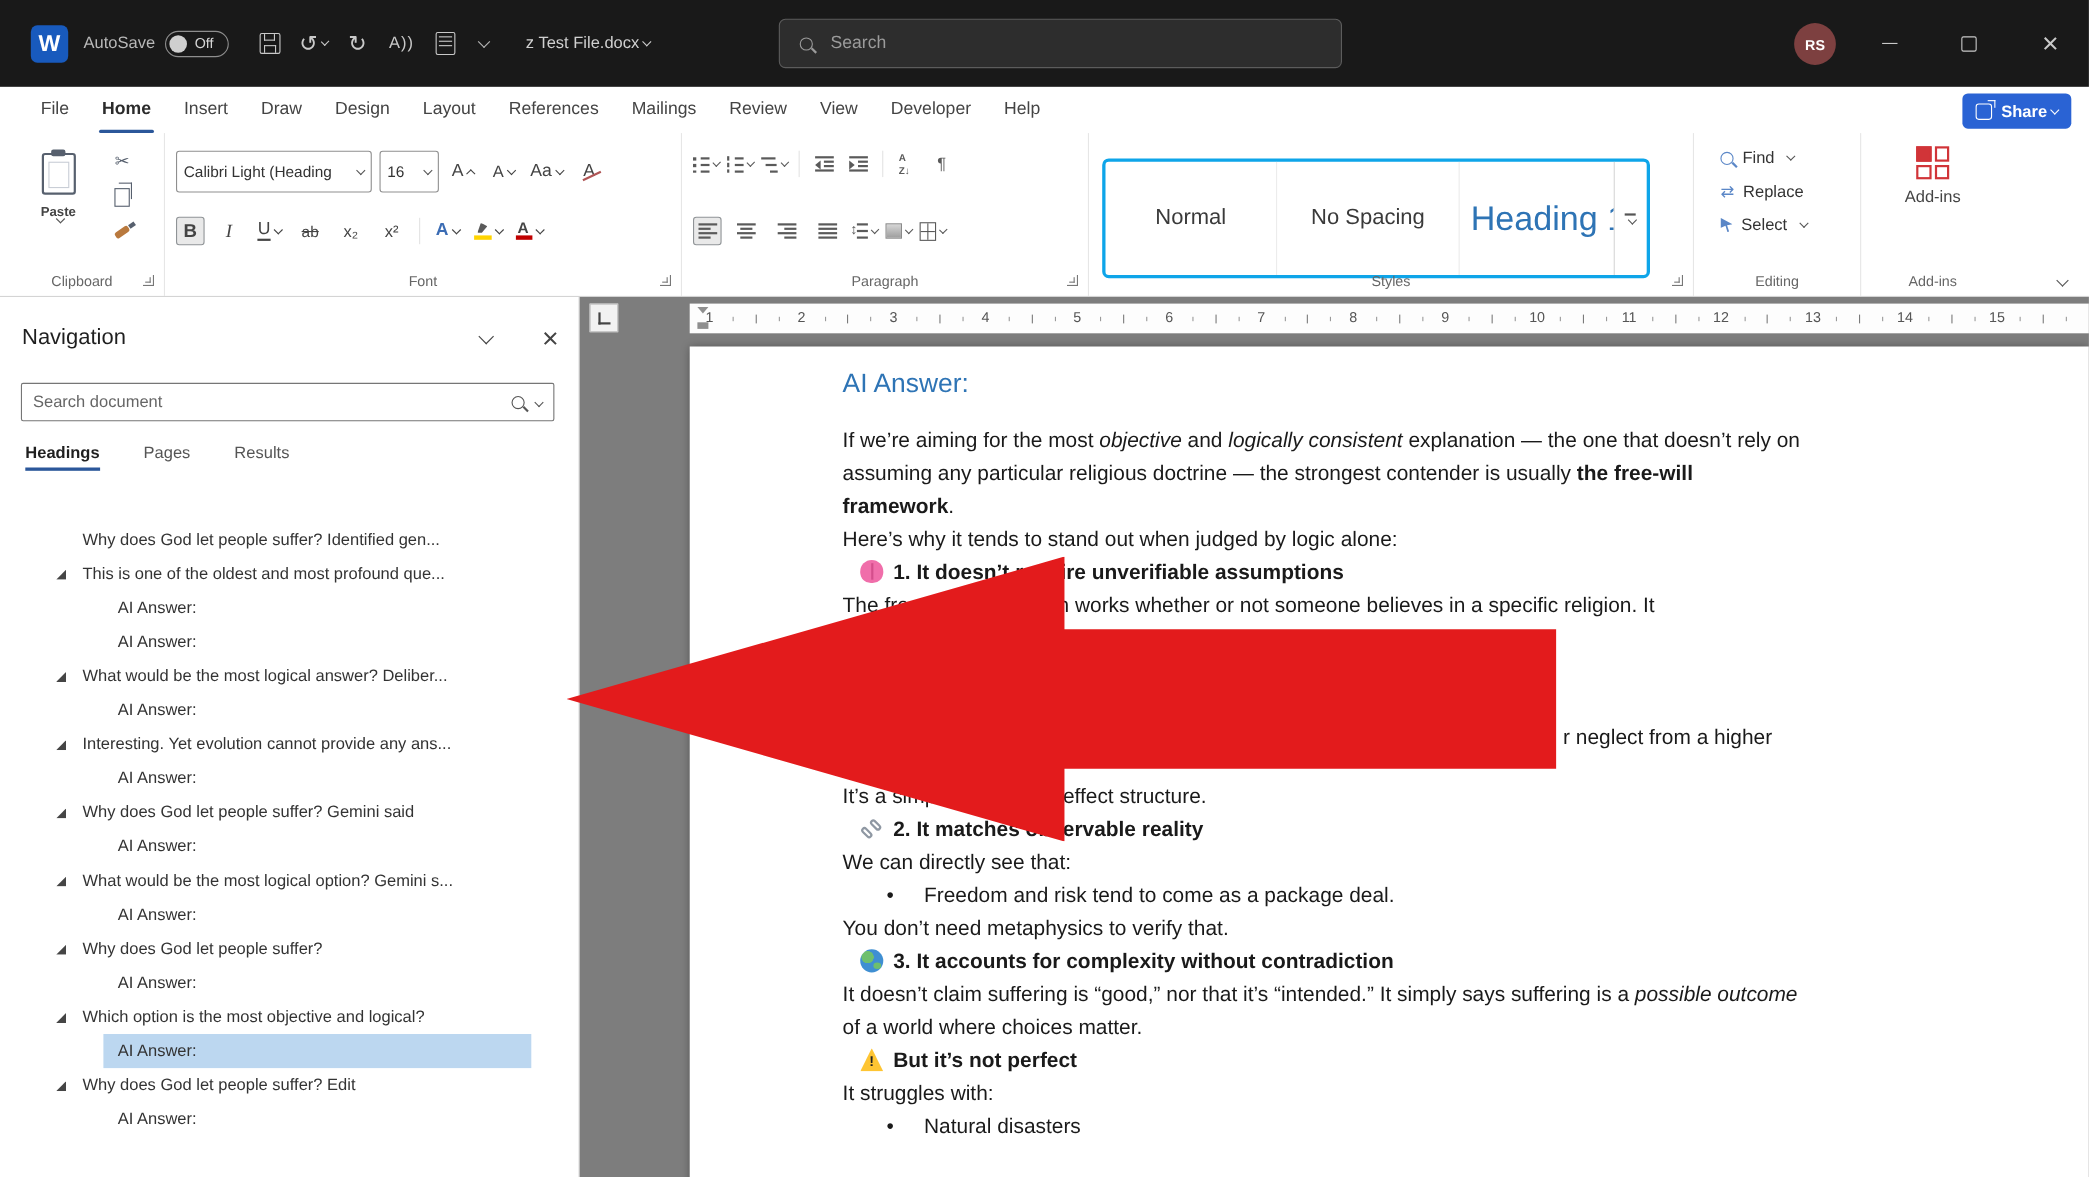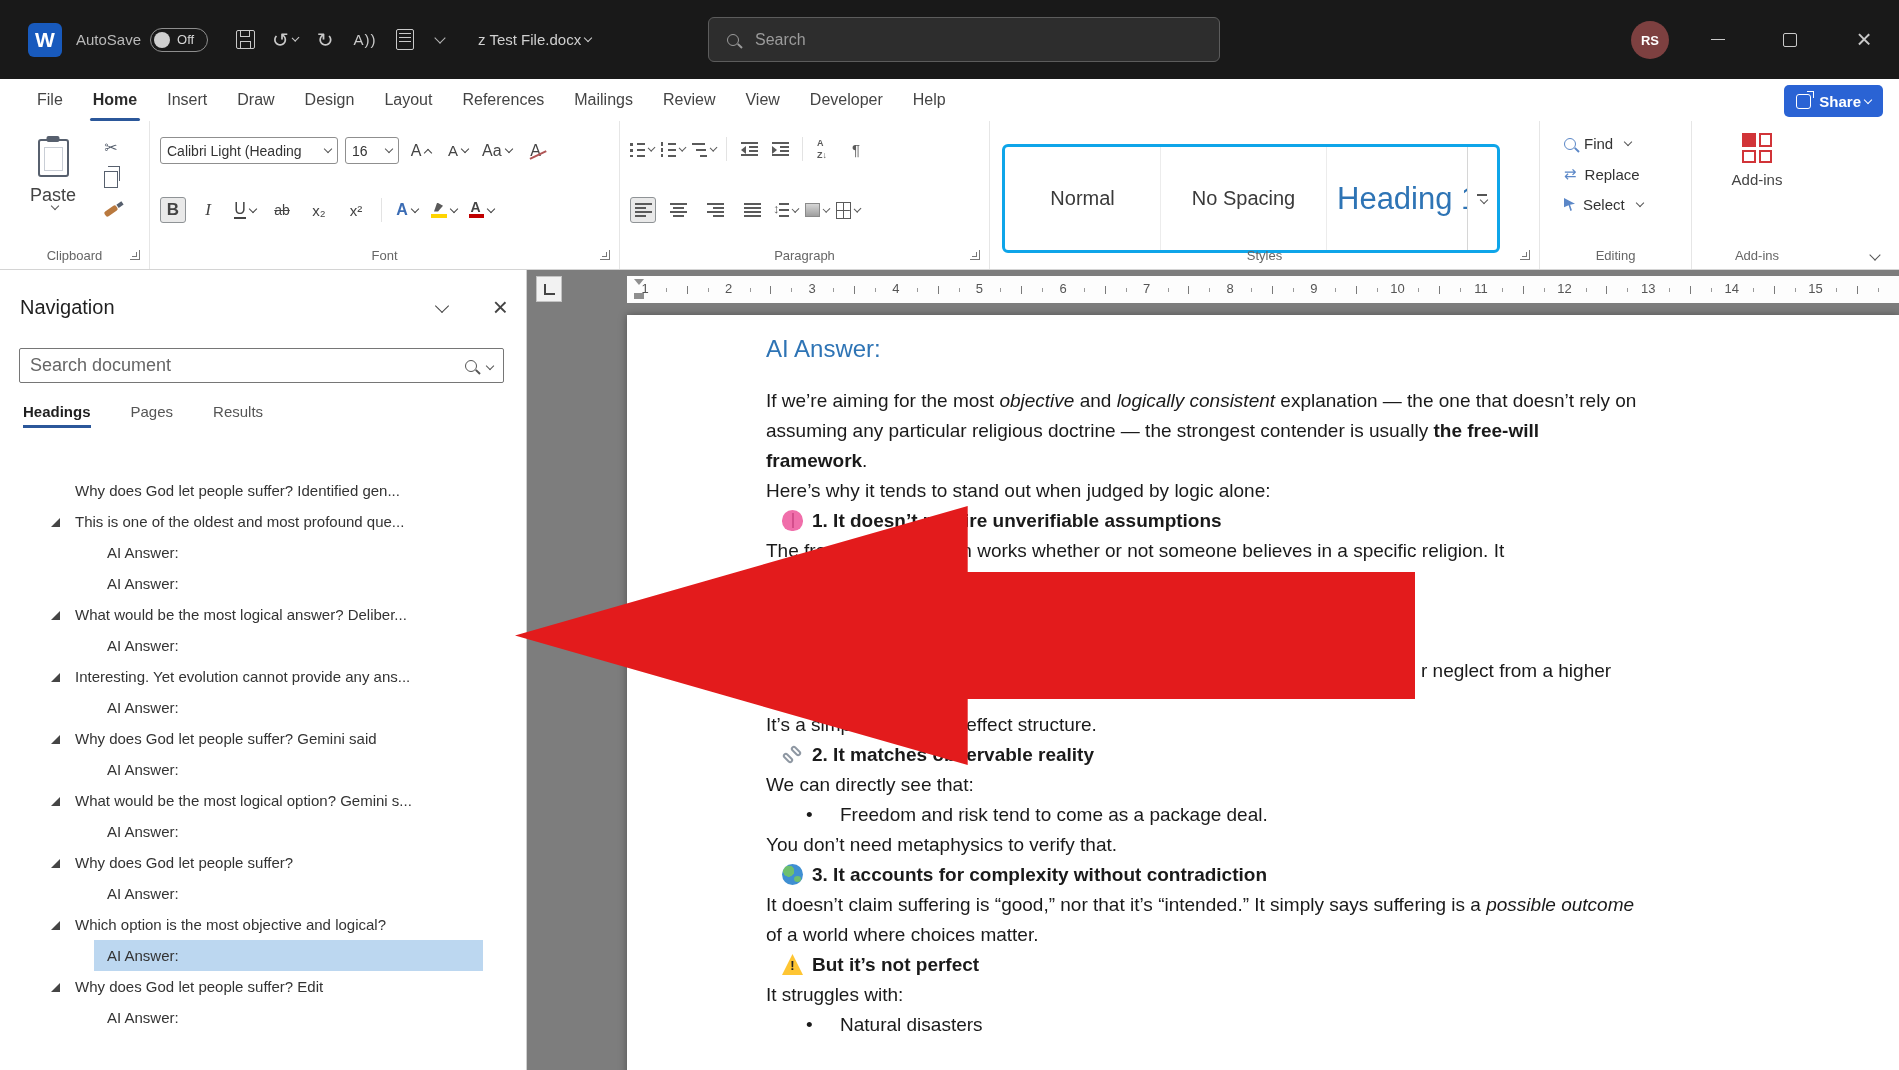--- a/index.html
+++ b/index.html
@@ -68,32 +68,32 @@
   #g-editing{left:1540px;width:152px;}
   #g-addins{left:1692px;width:130px;border-right:none;}
   .glabel{position:absolute;bottom:6px;left:0;right:0;text-align:center;font-size:13px;color:#666;}
   .glauncher{position:absolute;right:9px;bottom:9px;width:9px;height:9px;border-right:1.3px solid #777;border-bottom:1.3px solid #777;}
   .glauncher::after{content:"";position:absolute;right:2px;bottom:2px;width:4px;height:4px;border-right:1.3px solid #777;border-bottom:1.3px solid #777;}
   .paste-btn{position:absolute;left:22px;top:14px;width:62px;height:104px;display:flex;flex-direction:column;
     align-items:center;justify-content:flex-start;border-radius:4px;color:#444;}
   .clip-ico{width:27px;height:34px;border:2px solid #57606e;border-radius:3px;position:relative;background:#fff;margin-top:4px;}
   .clip-ico::before{content:"";position:absolute;left:50%;top:-5px;transform:translateX(-50%);width:13px;height:6px;background:#57606e;border-radius:2px;}
   .clip-ico::after{content:"";position:absolute;left:4px;top:6px;right:4px;bottom:4px;background:#fff;border:1px solid #c9ced6;}
-  .paste-lbl{font-size:18px;color:#444;margin-top:8px;}
+  .paste-lbl{font-size:12px;color:#444;margin-top:8px;font-weight:bold;}
   .clip-small{position:absolute;left:100px;top:16px;display:flex;flex-direction:column;gap:12px;align-items:center;}
   .sico{width:22px;height:20px;display:flex;align-items:center;justify-content:center;color:#57606e;}
   .cut-ico::before{content:"✂";font-size:16px;}
   .copy-ico{width:12px;height:15px;border:1.5px solid #57606e;background:#fff;position:relative;}
   .copy-ico::after{content:"";position:absolute;left:3px;top:-6px;width:11px;height:14px;border:1.5px solid #57606e;border-bottom:none;border-left:none;}
   .painter-ico{width:14px;height:6px;background:#b9793e;border-radius:2px;position:relative;transform:rotate(-35deg);}
   .painter-ico::after{content:"";position:absolute;right:-7px;top:1px;width:6px;height:4px;background:#57606e;}
   .frow{position:absolute;left:10px;display:flex;align-items:center;gap:7px;}
   .row1{top:16px;}
   .row2{top:76px;}
-  .combo{height:27px;border:1px solid #8f8f8f;border-radius:3px;display:flex;align-items:center;
+  .combo{height:38px;border:1px solid #8f8f8f;border-radius:3px;display:flex;align-items:center;
     padding:0 6px;font-size:14px;color:#333;box-sizing:border-box;white-space:nowrap;overflow:hidden;color:#333;}
   .combo .chev{color:#555;flex:0 0 auto;}
   .font-name{width:178px;justify-content:space-between;}
   .font-size{width:54px;justify-content:space-between;}
   .fbtn{min-width:26px;height:26px;display:inline-flex;align-items:center;justify-content:center;
     font-size:16px;color:#444;border-radius:3px;padding:0 2px;position:relative;}
   .fbtn.active{background:#e9e9e9;border:1px solid #8f9396;box-sizing:border-box;}
   .b-glyph{font-weight:800;font-size:17px;}
   .i-glyph{font-style:italic;font-family:"Liberation Serif",serif;font-size:17px;}
   .u-glyph{border-bottom:2px solid #444;line-height:1;}
@@ -170,21 +170,21 @@
 
   
   #navpane{position:absolute;top:270px;left:0;width:527px;bottom:0;background:#fff;border-right:1px solid #cfcfcf;box-sizing:border-box;}
   .np-header{position:absolute;top:22px;left:20px;right:18px;height:30px;display:flex;align-items:center;}
   .np-title{font-size:20px;color:#1f1f1f;flex:1;}
   .np-chev{color:#444;margin-right:46px;width:9px;height:9px;}
   .np-close{color:#444;font-size:26px;line-height:1;font-weight:300;}
   .np-close::before{content:"×";}
   .np-search{position:absolute;top:78px;left:19px;width:485px;height:35px;border:1px solid #767676;border-radius:2px;
     display:flex;align-items:center;box-sizing:border-box;}
-  .np-search input{flex:1;border:none;outline:none;font-size:18px;padding:0 10px;color:#333;background:transparent;
+  .np-search input{flex:1;border:none;outline:none;font-size:15px;padding:0 10px;color:#333;background:transparent;
     font-family:"Liberation Sans",sans-serif;}
   .np-search input::placeholder{color:#666;}
   .np-search .mag{color:#555;margin-right:10px;}
   .np-search .chev{color:#555;margin:0 10px 0 0;}
   .np-tabs{position:absolute;top:133px;left:23px;display:flex;gap:40px;font-size:15px;color:#555;}
   .np-tab{padding-bottom:8px;position:relative;}
   .np-tab.active{color:#1f1f1f;font-weight:700;}
   .np-tab.active::after{content:"";position:absolute;left:0;right:0;bottom:0;height:3px;background:var(--accent,#2b579a);}
   #nav-headings-list{position:absolute;top:205px;left:0;right:4px;bottom:0;overflow:hidden;}
   .nav-row{position:relative;height:31px;line-height:31px;font-size:15px;color:#333;white-space:nowrap;overflow:hidden;}

